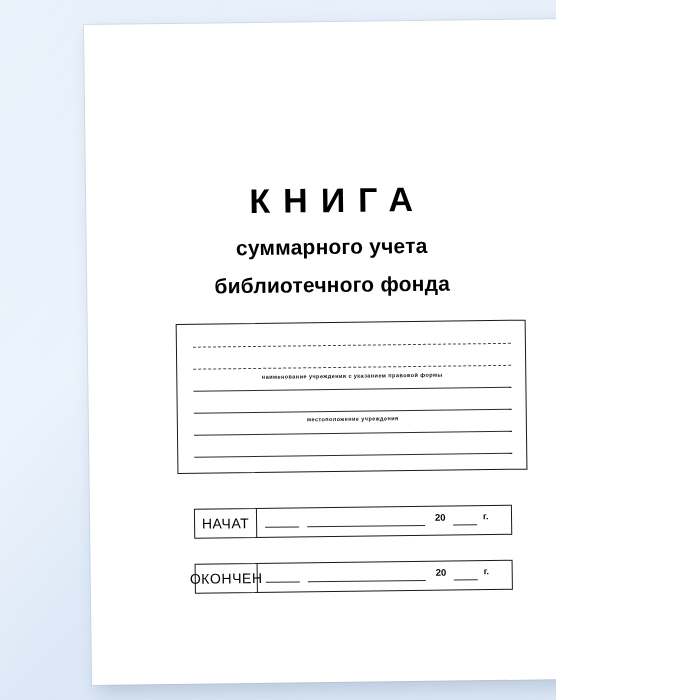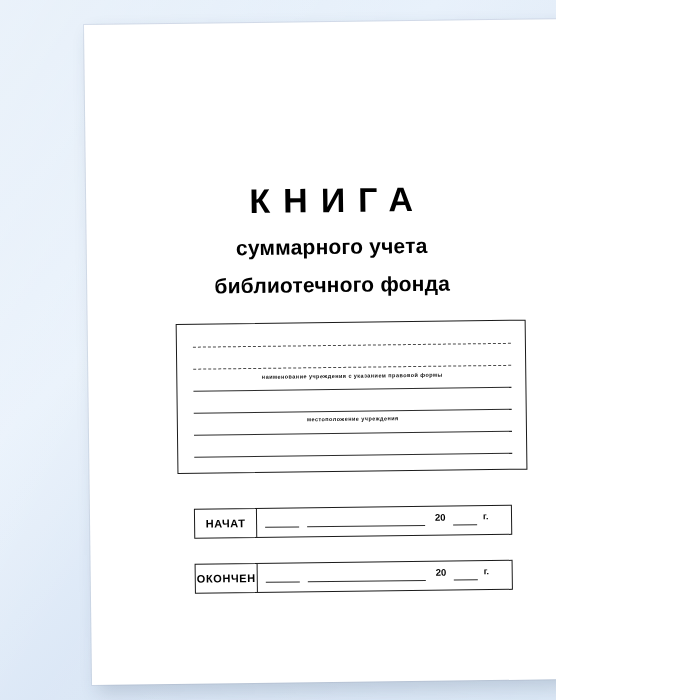--- a/index.html
+++ b/index.html
@@ -127,22 +127,22 @@
   .date-row .label-cell {
     position: absolute;
     left: 0;
     top: 0;
     height: 28px;
     border-right: 1px solid #1a1a1a;
     box-sizing: border-box;
     display: flex;
     align-items: center;
     justify-content: center;
-    font-size: 11px;
-    font-weight: bold;
+    font-size: 14px;
+    font-weight: normal;
     letter-spacing: 0.6px;
     color: #000000;
   }
   .date-row .seg {
     position: absolute;
     height: 0;
     border-top: 1px solid #2b2b2b;
   }
   .date-row .yearnum {
     position: absolute;

